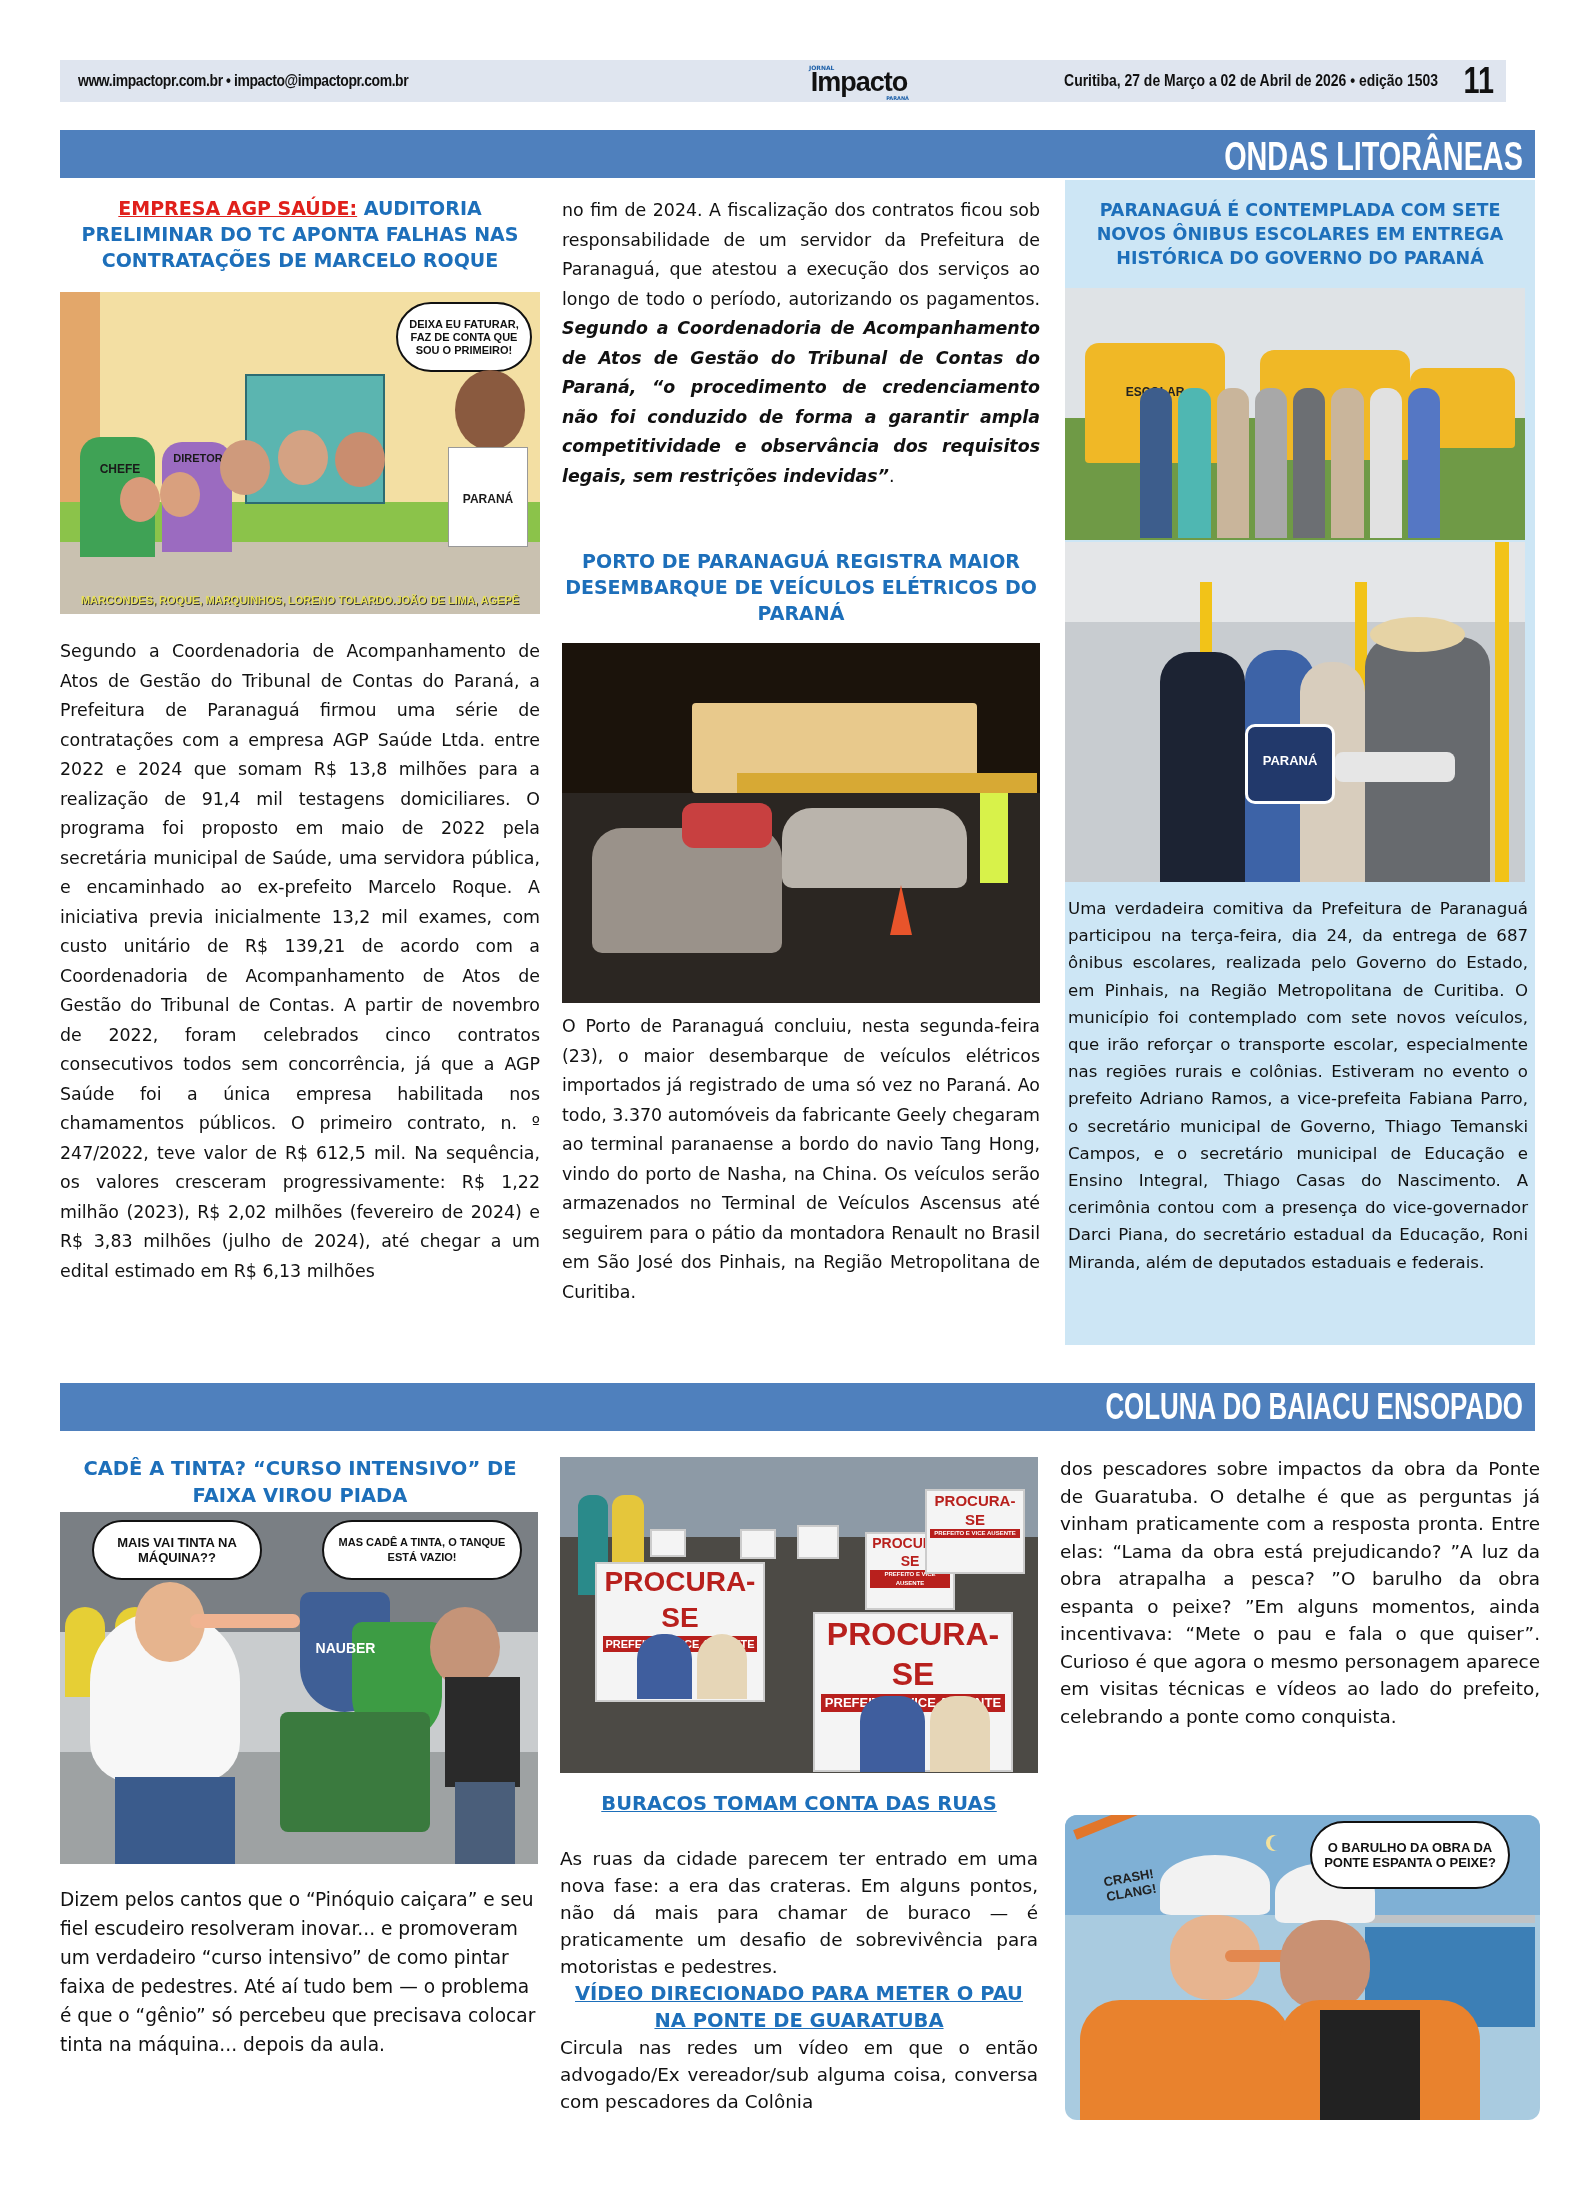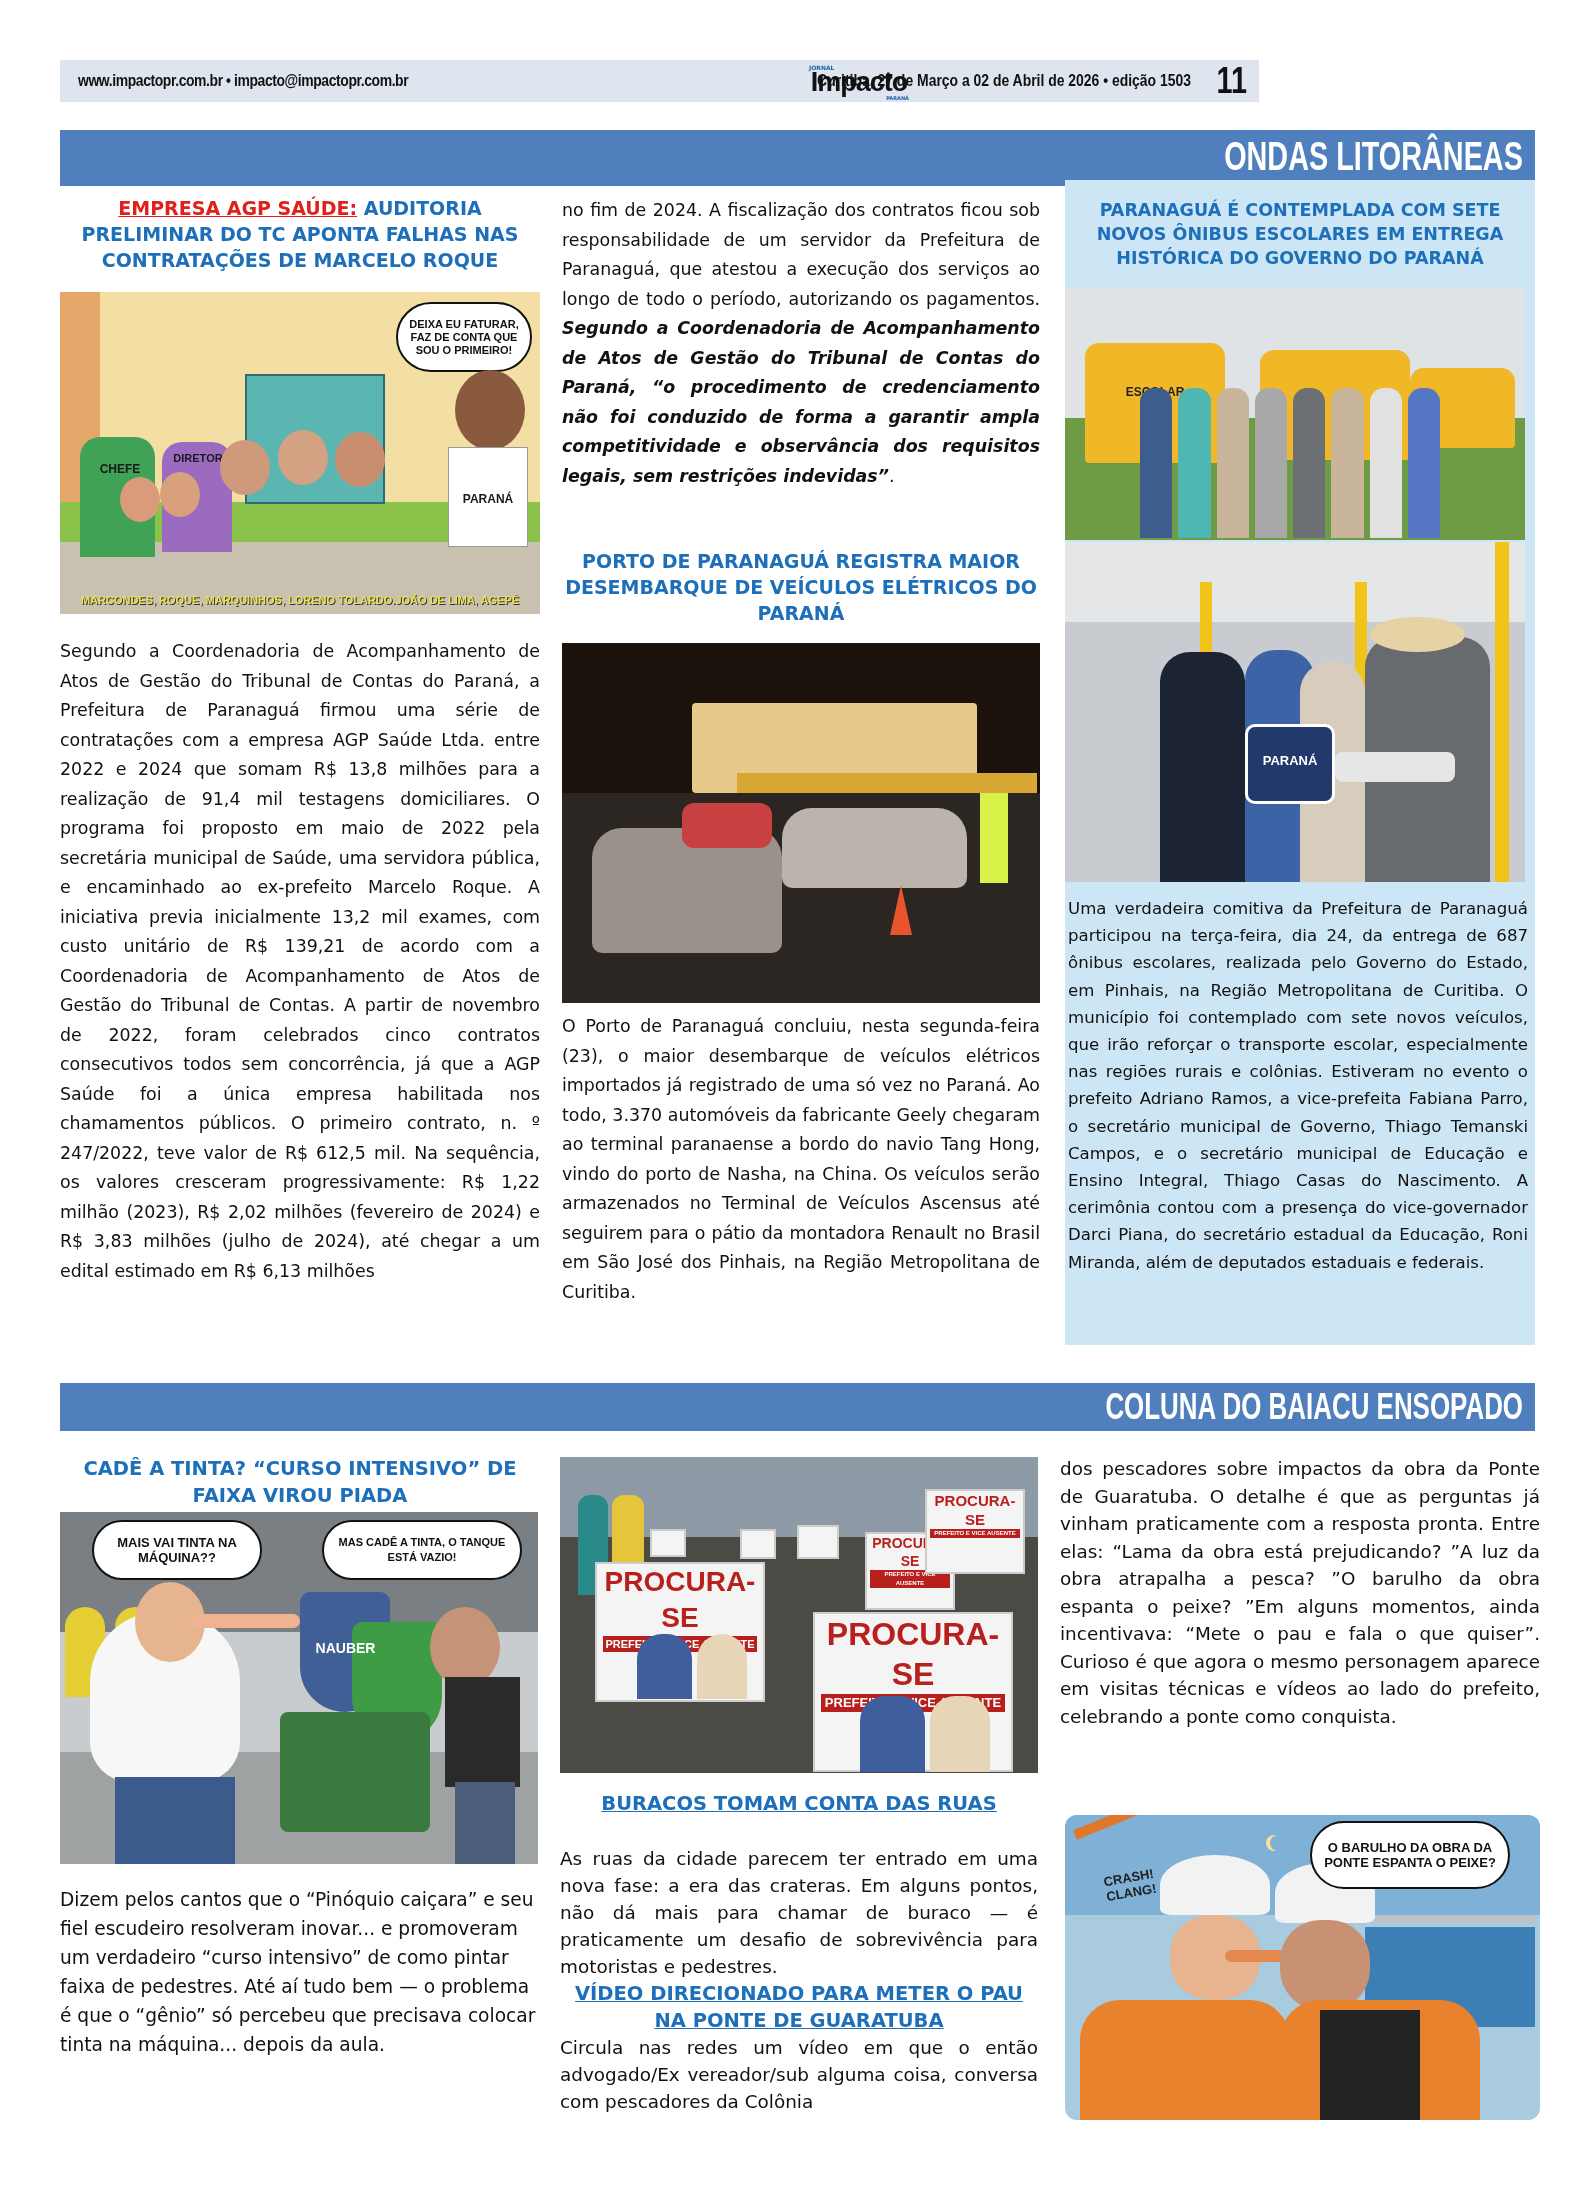--- a/index.html
+++ b/index.html
@@ -1,25 +1,25 @@
 <!DOCTYPE html>
 <html><head>
 <meta charset="utf-8">
 <style>
   * { box-sizing: border-box; margin: 0; padding: 0; }
   body { width: 1594px; height: 2185px; background: #ffffff; position: relative; overflow: hidden; font-family: "DejaVu Sans", sans-serif; color: #111; }
-  .topbar { position: absolute; left: 60px; top: 60px; width: 1199px; height: 42px; background: #dfe5ef; display: flex; align-items: center; padding: 0 18px; }
+  .topbar { position: absolute; left: 60px; top: 60px; width: 1446px; height: 42px; background: #dfe5ef; display: flex; align-items: center; padding: 0 18px; }
   .topbar .urls { font-family: "Liberation Sans", sans-serif; font-weight: bold; font-size: 17px; letter-spacing: -0.5px; transform: scaleX(0.82); transform-origin: left center; white-space: nowrap; color: #111; }
   .logo { position: absolute; left: 743px; top: 4px; width: 112px; height: 34px; text-align: center; }
   .logo .small { font-size: 6px; font-weight: bold; color: #1a5ea8; display: block; text-align: left; padding-left: 6px; line-height: 7px; }
   .logo .main { font-family: "Liberation Sans", sans-serif; font-weight: bold; font-size: 27px; line-height: 22px; color: #111; letter-spacing: -1px; }
   .logo .sub { font-size: 5px; font-weight: bold; color: #1a5ea8; display: block; text-align: right; padding-right: 6px; line-height: 6px; }
   .topbar .dateline { position: absolute; right: 68px; font-family: "Liberation Sans", sans-serif; font-weight: bold; font-size: 17px; white-space: nowrap; transform: scaleX(0.82); transform-origin: right center; }
   .topbar .pagenum { position: absolute; right: 12px; font-family: "Liberation Sans", sans-serif; font-weight: bold; font-size: 36px; transform: scaleX(0.8); transform-origin: right center; line-height: 40px; }
-  .section-bar { position: absolute; left: 60px; width: 1475px; height: 56px; background: #4f80bd; }
+  .section-bar { position: absolute; left: 60px; width: 1475px; height: 48px; background: #4f80bd; }
   .section-bar .title { position: absolute; right: 12px; top: 2px; font-family: "Liberation Sans", sans-serif; font-weight: bold; font-size: 40px; color: #fff; transform: scaleX(0.72); transform-origin: right center; white-space: nowrap; line-height: 48px; }
   .col { position: absolute; }
   .headline { font-family: "DejaVu Sans", sans-serif; font-weight: bold; color: #1d6fba; text-align: center; font-size: 19px; line-height: 26px; }
   .headline .red { color: #e0201b; text-decoration: underline; }
   .headline.under { text-decoration: underline; }
   .body { font-family: "DejaVu Sans", sans-serif; font-size: 17.4px; line-height: 29.5px; text-align: justify; color: #111; }
   .body .bi { font-weight: bold; font-style: italic; }
   .img { position: absolute; overflow: hidden; }
   .img .lbl { position: absolute; font-family: "Liberation Sans", sans-serif; font-weight: bold; color: #1a1a1a; text-align: center; }
   .bubble { position: absolute; background: #fff; border: 2px solid #111; border-radius: 50%; display: flex; align-items: center; justify-content: center; text-align: center; font-family: "Liberation Sans", sans-serif; font-weight: bold; font-size: 14px; line-height: 16px; color: #111; }

